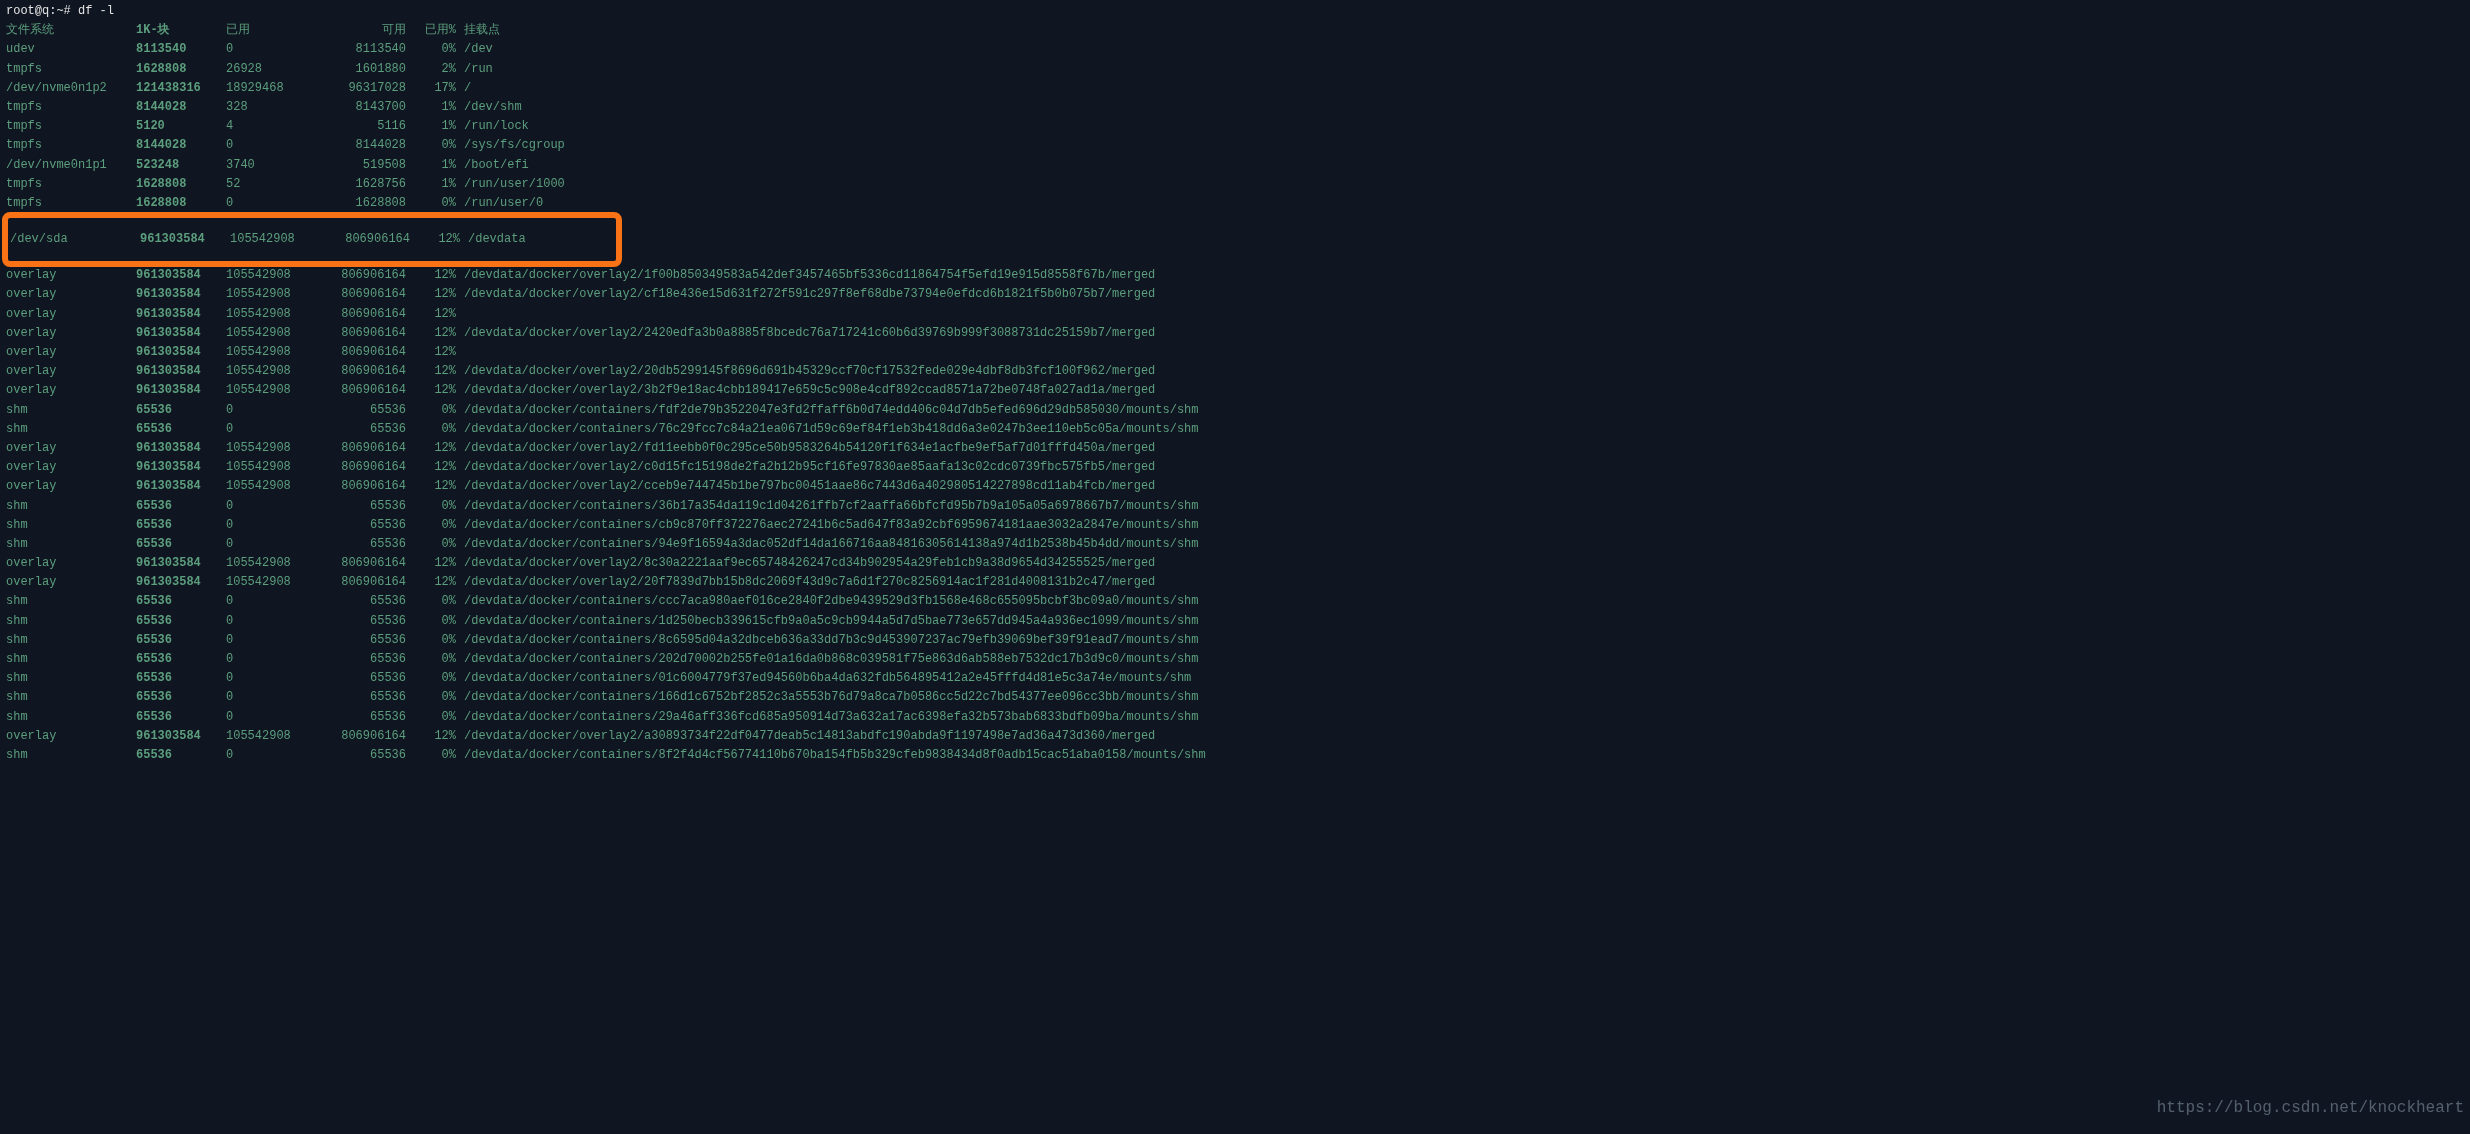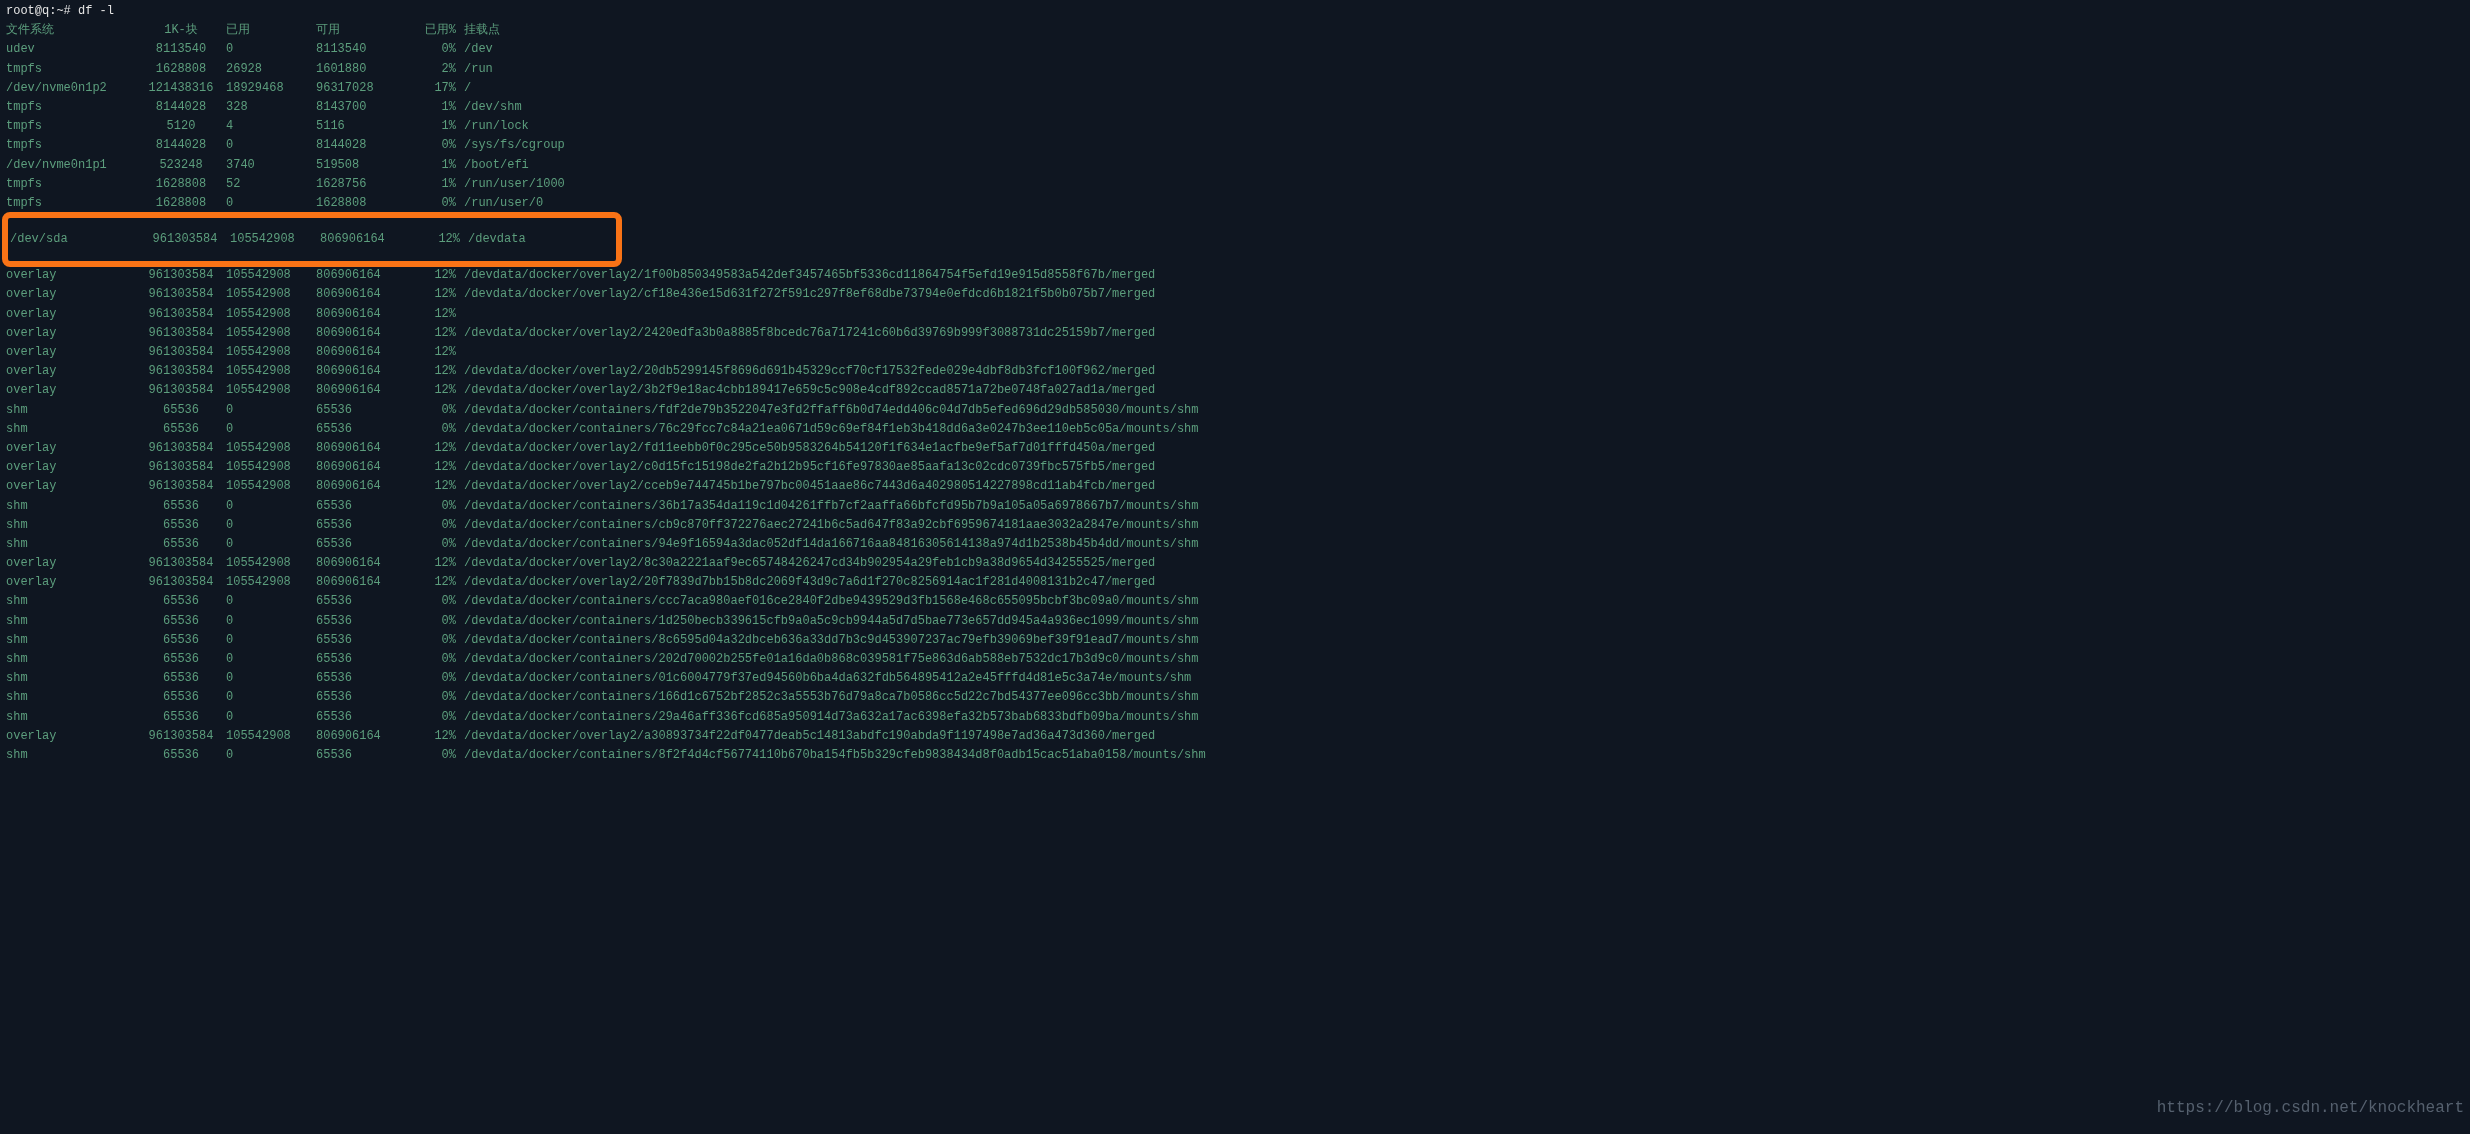--- a/index.html
+++ b/index.html
@@ -9,23 +9,23 @@
     font-family:Consolas,"Courier New",monospace;
     font-size:12px;
     line-height:1.6;
     white-space:nowrap;
     padding:2px 6px 4px 6px;
     width:2470px;
   }
   .prompt span.p { color:#e5e5e5; }
   .row { display:flex; }
   .c-fs   { width:130px; text-align:left; }
-  .c-sz   { width:90px;  text-align:center; }
+  .c-sz   { width:90px;  text-align:left;font-weight:bold; }
   .c-us   { width:90px;  text-align:left; }
-  .c-av   { width:90px;  text-align:left; }
+  .c-av   { width:90px;  text-align:right; }
   .c-pc   { width:50px;  text-align:right; }
   .c-mt   { padding-left:8px; text-align:left; }
   .hdr .c-fs,.hdr .c-sz,.hdr .c-us,.hdr .c-av,.hdr .c-pc,.hdr .c-mt { color:#5c9e7d; }
   .hl {
     border:6px solid #f97316;
     border-radius:8px;
     margin:-1px -4px;
     padding:12px 2px;
     width:620px;
   }

